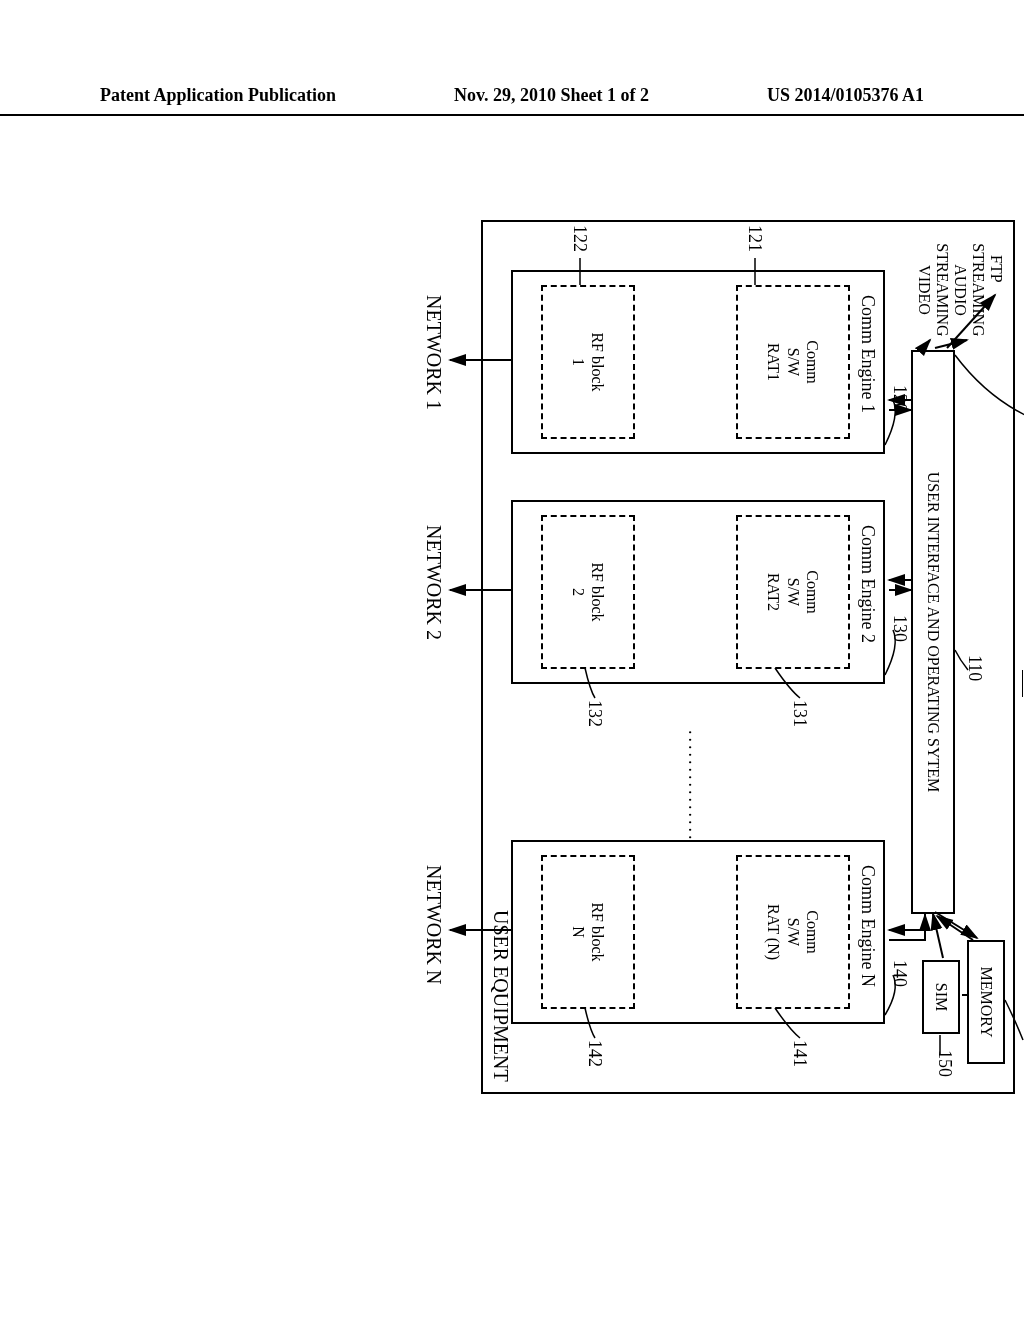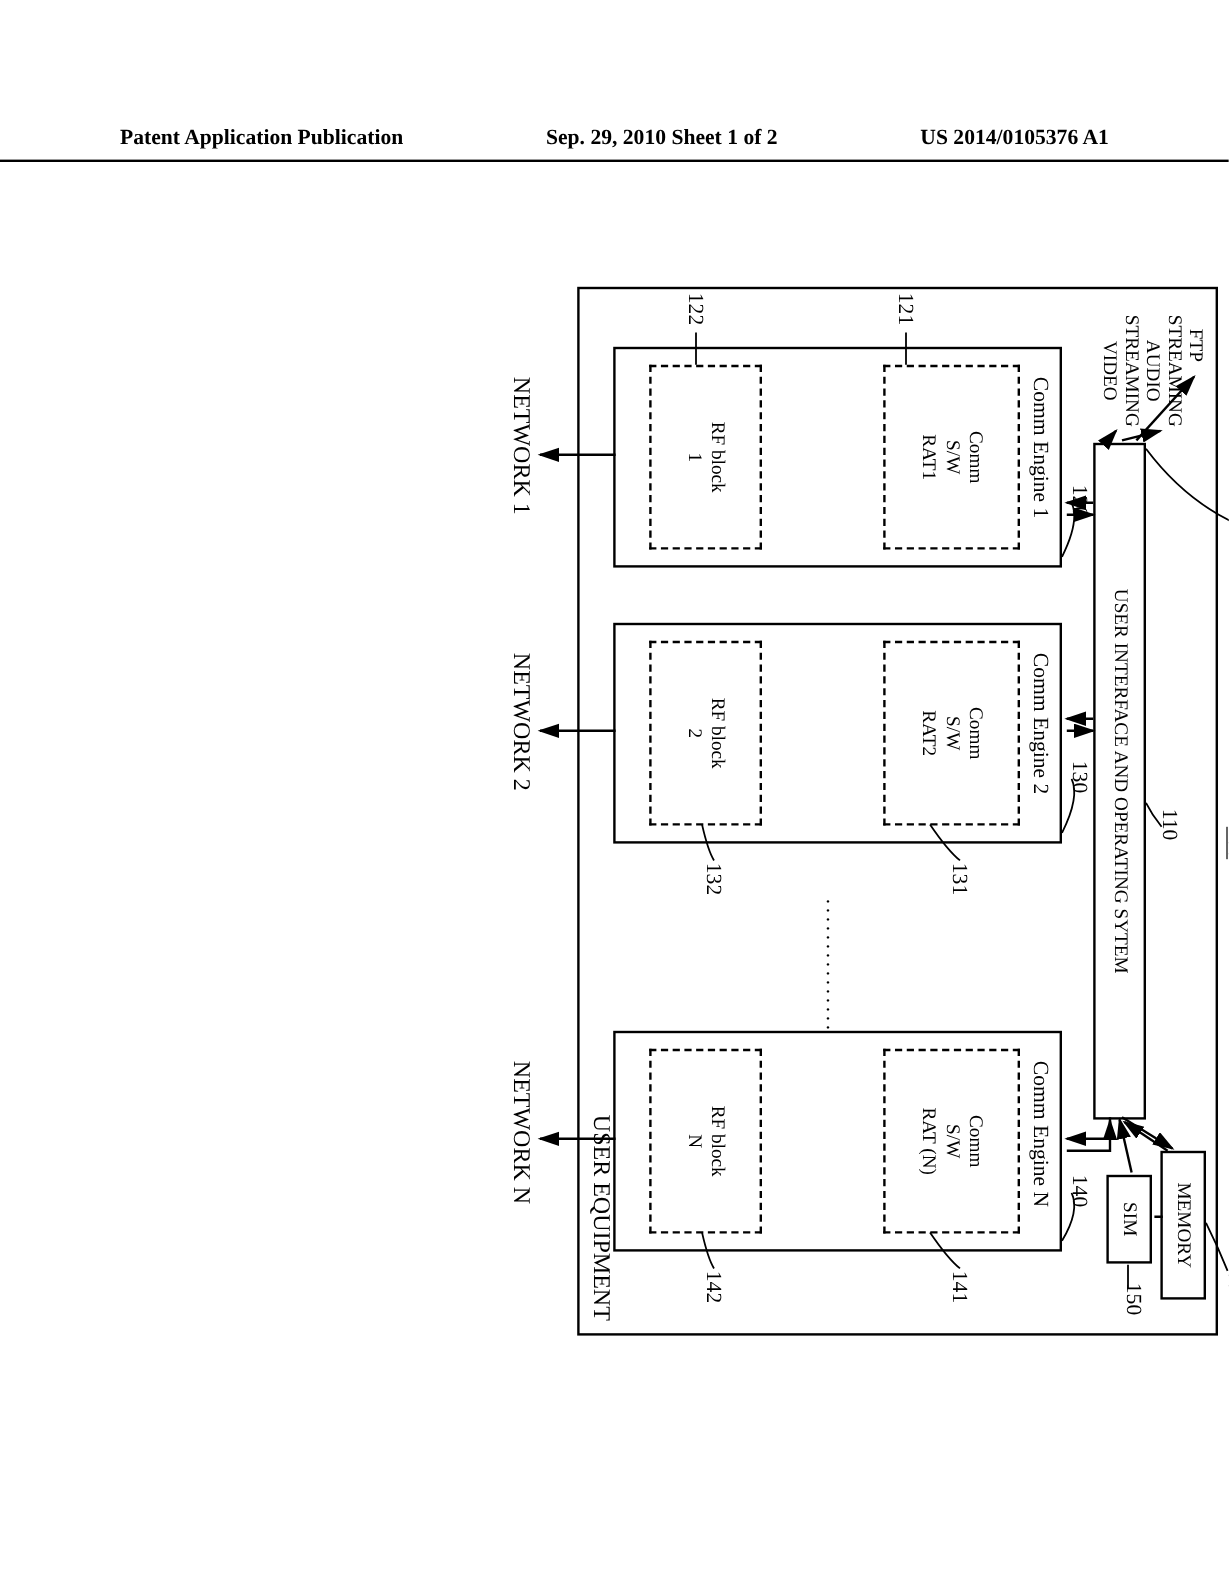--- a/index.html
+++ b/index.html
@@ -8,21 +8,20 @@
     font-family: "Times New Roman", serif;
     background: #fff;
     width: 1024px;
     height: 1320px;
     position: relative;
   }
   .page {
     width: 1024px;
     height: 1240px;
     position: relative;
-    margin-top: 19px;
   }
   .header {
     position: absolute;
     top: 85px;
     left: 0;
     width: 100%;
     border-bottom: 2px solid #000;
     display: flex;
     justify-content: space-between;
     padding: 0 100px 8px 100px;
@@ -97,21 +96,21 @@
     text-decoration: underline;
   }
 </style>
 </head>
 <body>
 
 <div class="page">
 
   <div class="header">
     <span>Patent Application Publication</span>
-    <span>Sep. 29, 2010  Sheet 1 of 2</span>
+    <span>Nov. 29, 2010  Sheet 1 of 2</span>
     <span>US 2014/0105376 A1</span>
   </div>
 
   <div class="diagram">
     <div class="rotwrap">
 
       <div class="outer-box" style="left:20px; top:70px; width:870px; height:530px;"></div>
 
       <div class="label underline" style="left:470px; top:45px;">100</div>
 

